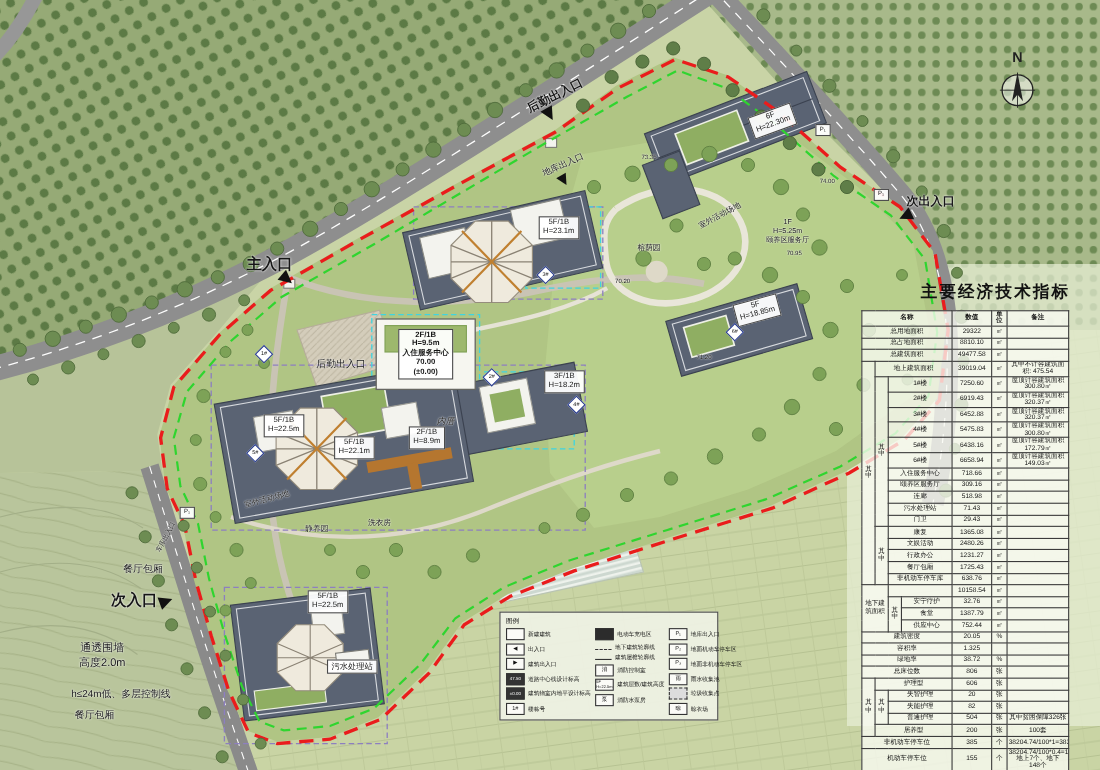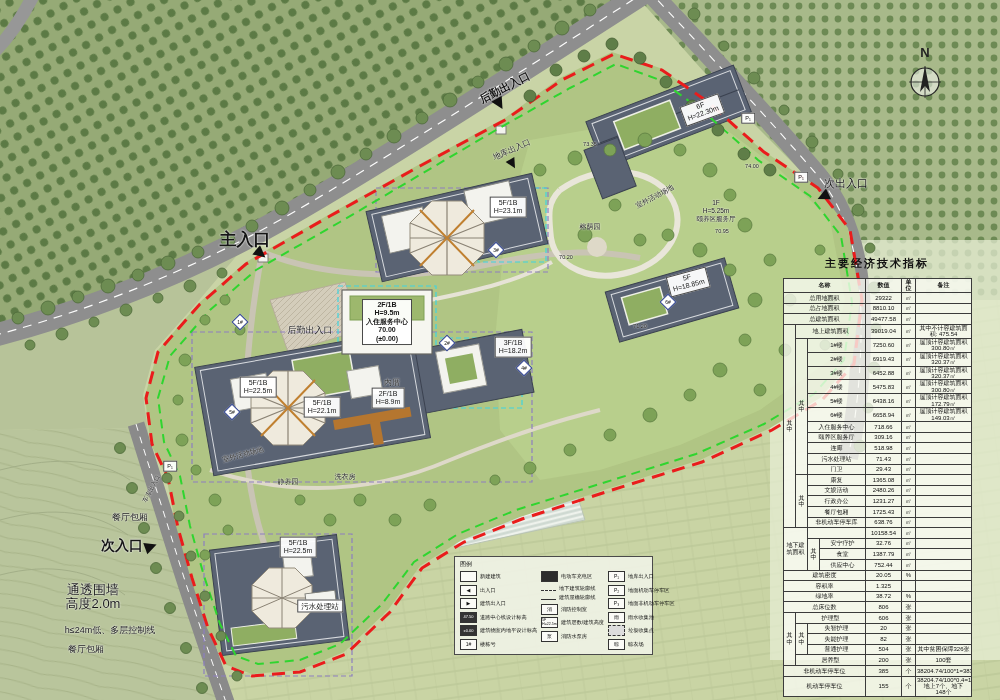--- a/index.html
+++ b/index.html
@@ -11,21 +11,21 @@
   .mlabel{position:absolute;white-space:pre;text-align:center;color:#161616;line-height:1.25;
           text-shadow:0 0 2px rgba(255,255,255,.9),0 0 1px rgba(255,255,255,.9);}
   .mbox{background:rgba(255,255,255,.95);border:1px solid #4a4a4a;padding:1px 3px;
         text-shadow:none;line-height:1.2;}
   .dmark{position:absolute;width:10px;height:10px;background:#fff;border:1.2px solid #2c3f8f;
          transform:translate(-50%,-50%) rotate(45deg);}
   .dmark span{display:block;width:10px;height:10px;transform:rotate(-45deg);font-size:5px;
               text-align:center;line-height:10px;color:#111;}
   
   .tpanel{position:absolute;left:783px;top:256px;z-index:6;}
-  .ttitle{font-size:11px;font-weight:bold;color:#111;letter-spacing:2px;margin:0 0 7px 42px;}
+  .ttitle{font-size:15px;font-weight:bold;color:#111;letter-spacing:2px;margin:0 0 7px 54px;}
   table.itable{border-collapse:collapse;table-layout:fixed;width:188px;
                background:rgba(250,251,243,.78);border:1.2px solid #333;}
   table.itable td{border:0.7px solid #3b3b3b;font-size:6px;padding:0 1px;text-align:center;
                   color:#111;height:9.6px;line-height:1.08;overflow:hidden;}
   td.hd{font-weight:bold;font-size:6.5px;}
   td.rem{font-size:4.8px;text-align:left;white-space:pre-line;}
   
   .lpanel{position:absolute;left:454px;top:556px;width:188px;z-index:6;
           background:rgba(238,241,227,.94);border:1px solid #4a4a4a;padding:3px 4px 4px 5px;}
   .ltitle{font-size:6px;color:#111;margin-bottom:2px;}
@@ -313,26 +313,26 @@
       <circle cx="925" cy="82" r="14" fill="rgba(255,255,255,0.5)" stroke="#222" stroke-width="1.2"></circle>
       <line x1="909" y1="82" x2="941" y2="82" stroke="#222" stroke-width="0.8"></line>
       <line x1="925" y1="66" x2="925" y2="98" stroke="#222" stroke-width="0.8"></line>
       <polygon points="925,66 920,92 925,86 930,92" fill="#222"></polygon>
     </g>
   </svg>
 
   <div id="label-layer">
       <div class="mlabel" style="left: 505px; top: 88px; font-size: 11px; font-weight: 700; transform: translate(-50%, -50%) rotate(-27deg);">后勤出入口</div>
       <div class="mlabel" style="left: 512px; top: 150px; font-size: 8px; transform: translate(-50%, -50%) rotate(-24deg);">地库出入口</div>
-      <div class="mlabel" style="left: 846px; top: 184px; font-size: 11px; font-weight: 400; transform: translate(-50%, -50%) rotate(0deg);">次出入口</div>
-      <div class="mlabel" style="left: 245px; top: 240px; font-size: 17px; font-weight: 700; transform: translate(-50%, -50%) rotate(0deg); text-align: center;">主入口</div>
+      <div class="mlabel" style="left: 846px; top: 184px; font-size: 11px; font-weight: 700; transform: translate(-50%, -50%) rotate(0deg);">次出入口</div>
+      <div class="mlabel" style="left: 245px; top: 240px; font-size: 14px; font-weight: 700; transform: translate(-50%, -50%) rotate(0deg); text-align: center;">主入口</div>
       <div class="mlabel" style="left: 122px; top: 546px; font-size: 14px; font-weight: 700; transform: translate(-50%, -50%) rotate(0deg);">次入口</div>
       <div class="mlabel" style="left: 130px; top: 518px; font-size: 9px; transform: translate(-50%, -50%) rotate(0deg);">餐厅包厢</div>
-      <div class="mlabel" style="left: 93px; top: 590px; font-size: 13px; transform: translate(-50%, -50%) rotate(0deg);">通透围墙</div>
-      <div class="mlabel" style="left: 93px; top: 604px; font-size: 13px; transform: translate(-50%, -50%) rotate(0deg);">高度2.0m</div>
+      <div class="mlabel" style="left: 93px; top: 590px; font-size: 10px; transform: translate(-50%, -50%) rotate(0deg);">通透围墙</div>
+      <div class="mlabel" style="left: 93px; top: 604px; font-size: 10px; transform: translate(-50%, -50%) rotate(0deg);">高度2.0m</div>
       <div class="mlabel" style="left: 110px; top: 631px; font-size: 9px; transform: translate(-50%, -50%) rotate(0deg); text-align: center;">h≤24m低、多层控制线</div>
       <div class="mlabel" style="left: 86px; top: 650px; font-size: 9px; transform: translate(-50%, -50%) rotate(0deg);">餐厅包厢</div>
       <div class="mlabel mbox" style="left: 702px; top: 110px; font-size: 7px; transform: translate(-50%, -50%) rotate(-20deg);">6F
 H=22.30m</div>
       <div class="mlabel" style="left: 716px; top: 211px; font-size: 6.5px; transform: translate(-50%, -50%) rotate(0deg);">1F
 H=5.25m
 颐养区服务厅</div>
       <div class="mlabel" style="left: 722px; top: 231px; font-size: 5.5px; transform: translate(-50%, -50%) rotate(0deg);">70.95</div>
       <div class="mlabel mbox" style="left: 688px; top: 282px; font-size: 7px; transform: translate(-50%, -50%) rotate(-15deg);">5F
 H=18.85m</div>
@@ -347,21 +347,21 @@
       <div class="mlabel mbox" style="left: 258px; top: 387px; font-size: 7px; transform: translate(-50%, -50%) rotate(0deg);">5F/1B
 H=22.5m</div>
       <div class="mlabel mbox" style="left: 298px; top: 547px; font-size: 7px; transform: translate(-50%, -50%) rotate(0deg);">5F/1B
 H=22.5m</div>
       <div class="mlabel mbox" style="left: 387px; top: 322px; font-size: 7px; font-weight: 700; transform: translate(-50%, -50%) rotate(0deg);">2F/1B
 H=9.5m
 入住服务中心
 70.00
 (±0.00)</div>
       <div class="mlabel" style="left: 310px; top: 331px; font-size: 9px; transform: translate(-50%, -50%) rotate(0deg);">后勤出入口</div>
-      <div class="mlabel" style="left: 392px; top: 383px; font-size: 8px; transform: translate(-50%, -50%) rotate(0deg);">内厝</div>
+      <div class="mlabel" style="left: 405px; top: 383px; font-size: 8px; transform: translate(-50%, -50%) rotate(0deg); font-style: italic;">内厝</div>
       <div class="mlabel" style="left: 655px; top: 197px; font-size: 7px; transform: translate(-50%, -50%) rotate(-28deg);">室外活动场地</div>
       <div class="mlabel" style="left: 243px; top: 455px; font-size: 7px; transform: translate(-50%, -50%) rotate(-15deg);">室外活动场地</div>
       <div class="mlabel" style="left: 590px; top: 227px; font-size: 7px; transform: translate(-50%, -50%) rotate(0deg);">榕荫园</div>
       <div class="mlabel" style="left: 288px; top: 482px; font-size: 7px; transform: translate(-50%, -50%) rotate(0deg);">静养园</div>
       <div class="mlabel" style="left: 345px; top: 477px; font-size: 7px; transform: translate(-50%, -50%) rotate(0deg);">洗衣房</div>
       <div class="mlabel mbox" style="left: 320px; top: 606px; font-size: 7.5px; transform: translate(-50%, -50%) rotate(0deg);">污水处理站</div>
       <div class="mlabel" style="left: 152px; top: 489px; font-size: 6px; transform: translate(-50%, -50%) rotate(-62deg);">车库出入口</div>
       <div class="mlabel mbox" style="left: 748px; top: 118px; font-size: 5.5px; transform: translate(-50%, -50%) rotate(0deg);">P₁</div>
       <div class="mlabel mbox" style="left: 801px; top: 177px; font-size: 5.5px; transform: translate(-50%, -50%) rotate(0deg);">P₁</div>
       <div class="mlabel mbox" style="left: 170px; top: 466px; font-size: 5.5px; transform: translate(-50%, -50%) rotate(0deg);">P₁</div>

